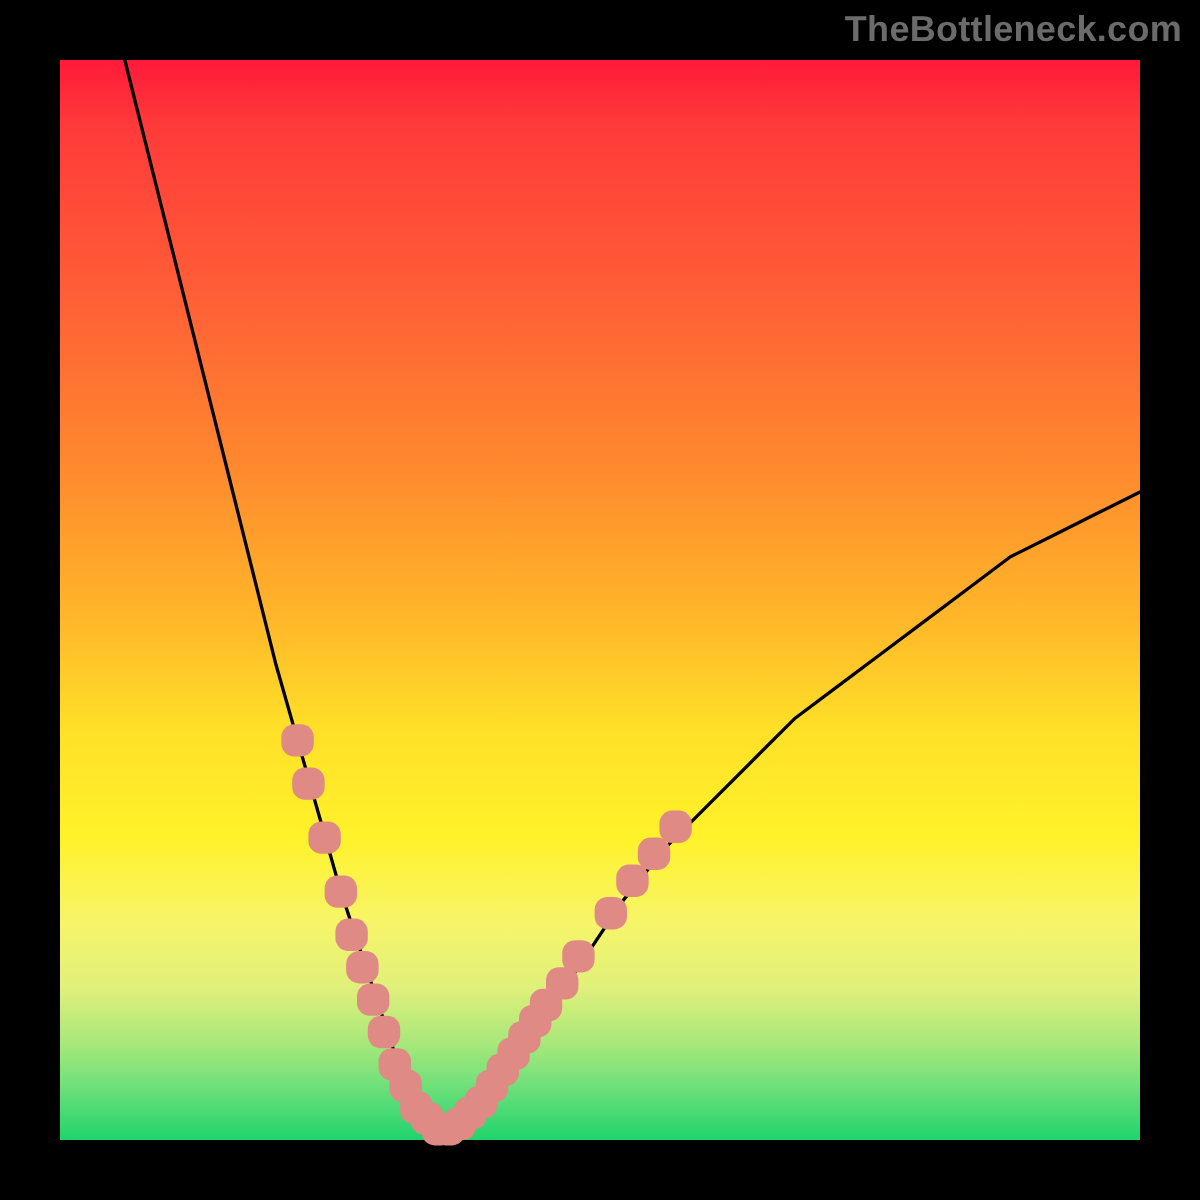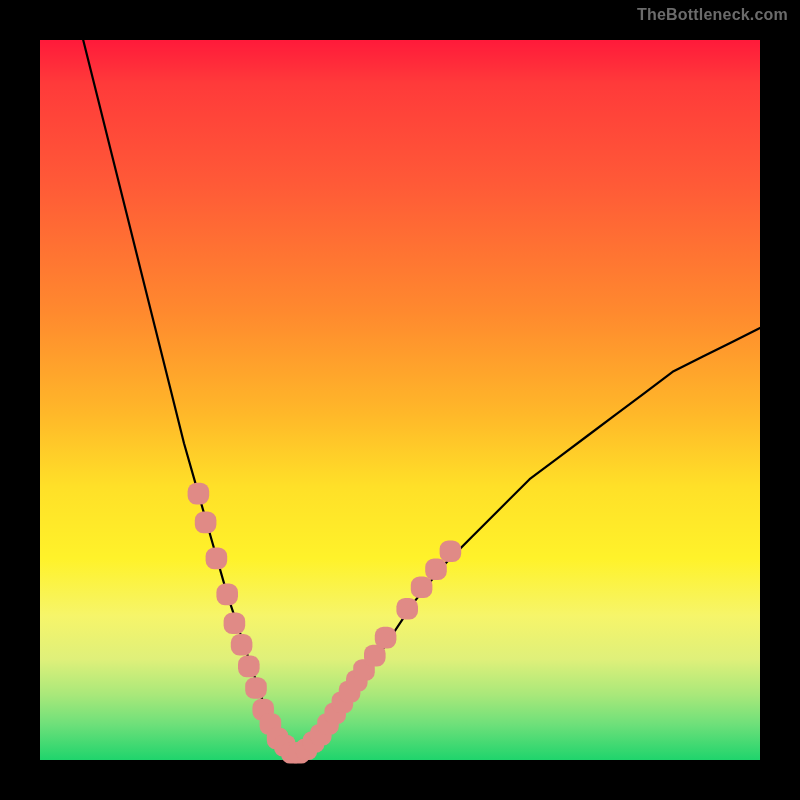--- a/index.html
+++ b/index.html
@@ -39,21 +39,21 @@
       #a8e87a 91%,
       #6fe07a 95%,
       #1fd46c 100%
     );
   }
   .watermark {
     position: absolute;
     top: 6px;
     right: 12px;
     font-family: Arial, Helvetica, sans-serif;
-    font-size: 16px;
+    font-size: 24px;
     font-weight: 600;
     color: #6b6b6b;
     letter-spacing: 0.2px;
     user-select: none;
   }
   svg.curve {
     position: absolute;
     left: 0;
     top: 0;
     width: 720px;

